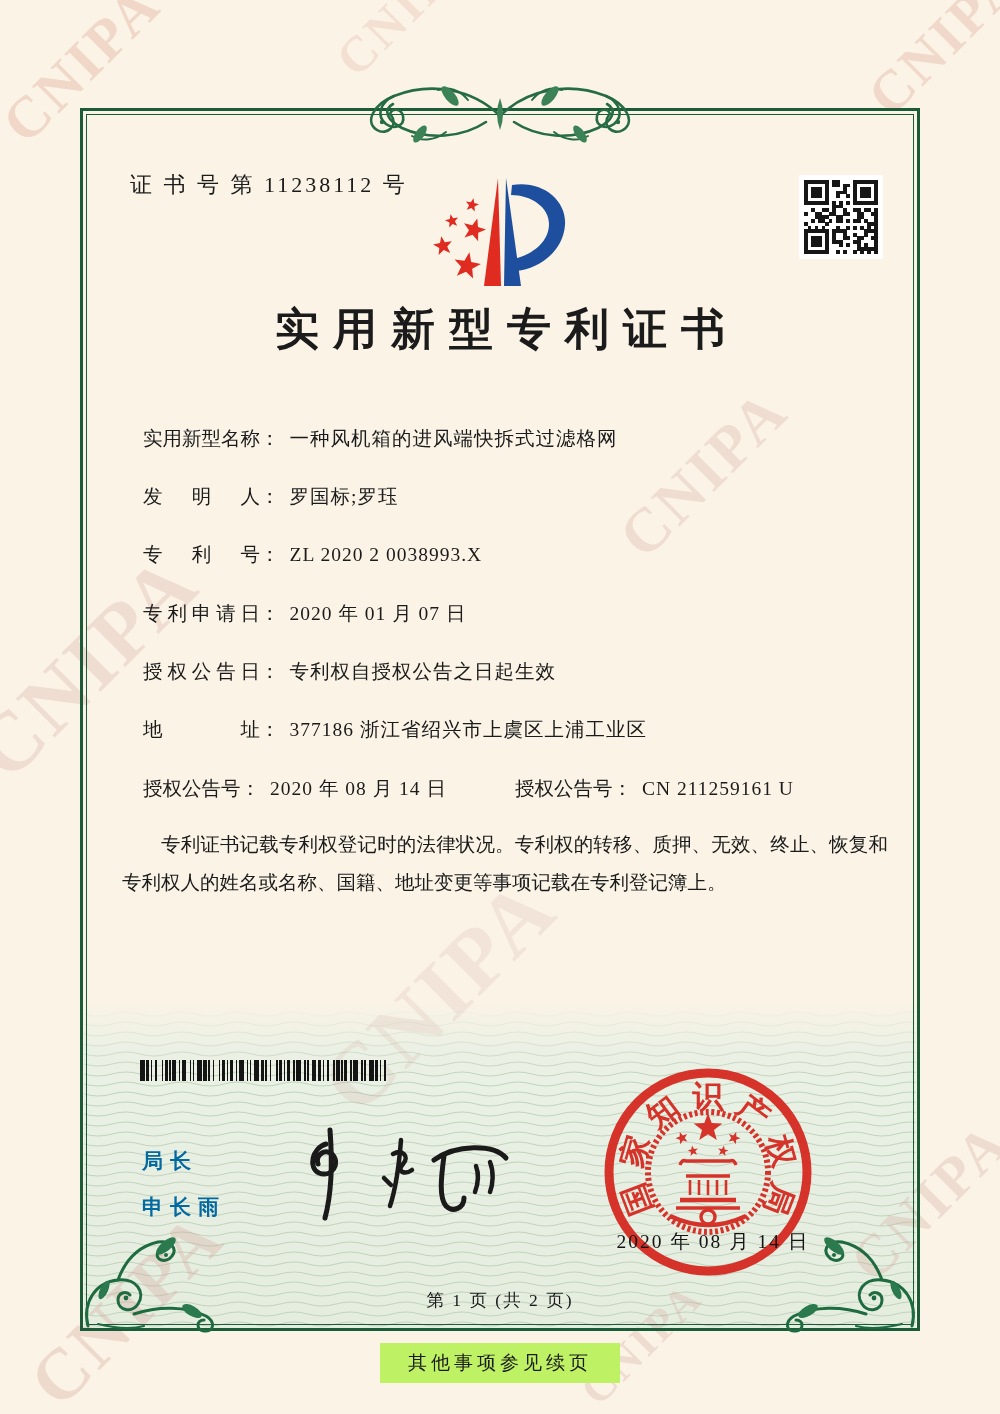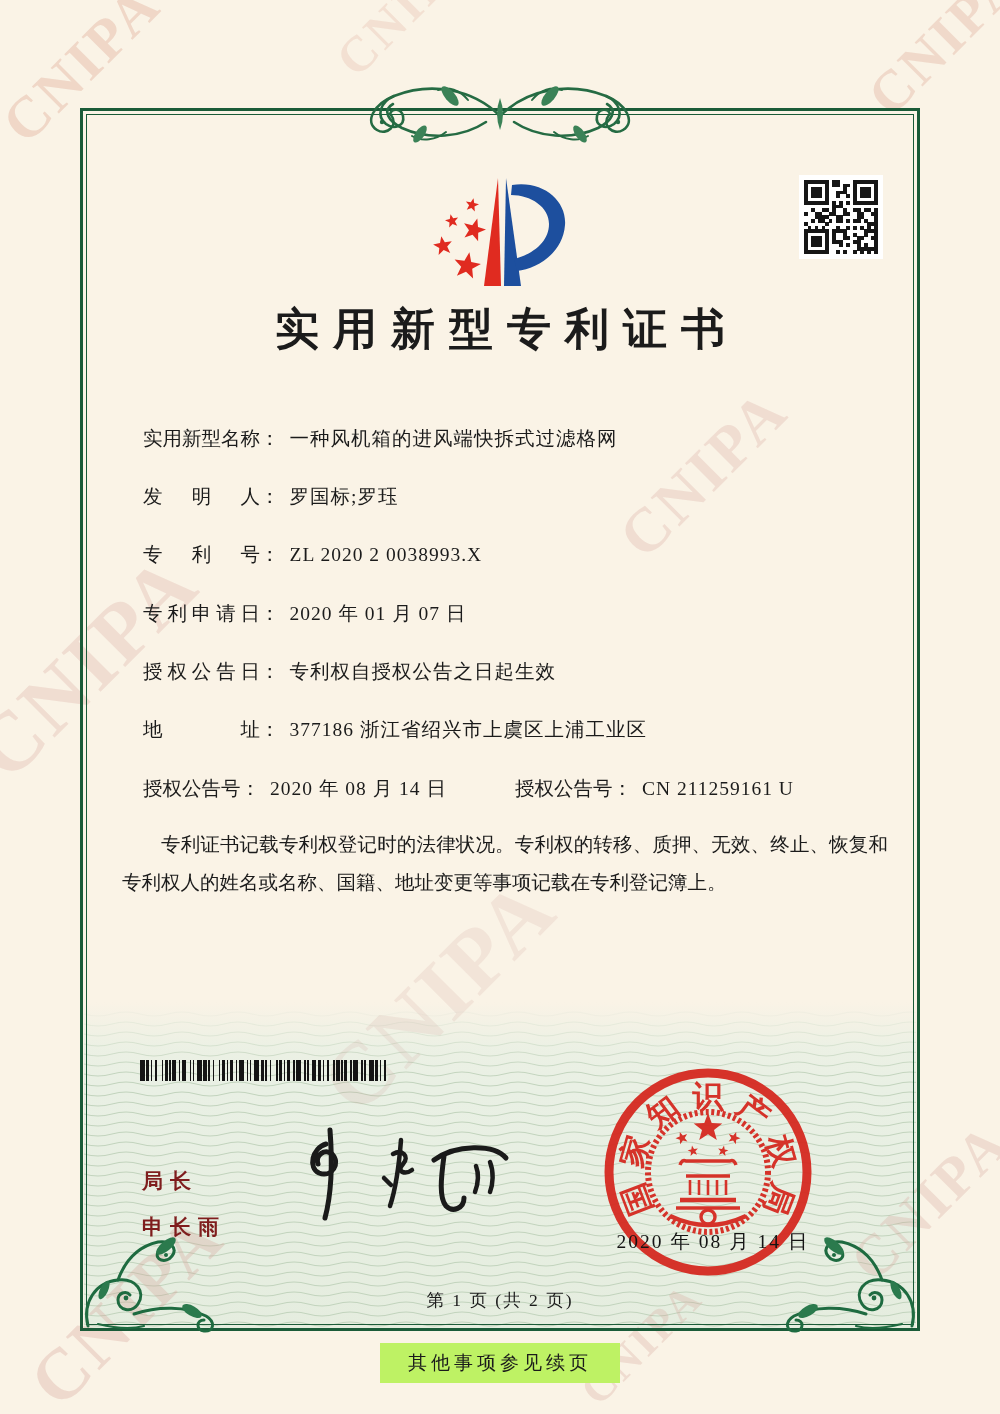--- a/index.html
+++ b/index.html
@@ -52,21 +52,21 @@
   
   .wave-zone{position:absolute;left:84px;top:1002px;width:832px;height:329px;z-index:0;
     background:linear-gradient(180deg,rgba(233,240,228,0) 0%,rgba(233,240,228,.85) 14%,#E9F0E4 26%,#E5EDDF 100%);}
   .wave-zone svg{position:absolute;left:0;top:0;}
   
   .barcode{position:absolute;left:140px;top:1060px;width:252px;height:21px;display:flex;
            z-index:2;background:transparent;}
   .barcode div{height:100%;}
   
   .signer{position:absolute;left:142px;z-index:2;font-family:"Liberation Sans","DejaVu Sans",sans-serif;
-          font-weight:600;font-size:21px;letter-spacing:7px;color:#7f1d1d;margin-top:20px;}
+          font-weight:600;font-size:21px;letter-spacing:7px;color:#0369a1;}
   .signer.t1{top:1147px;}
   .signer.t2{top:1193px;}
   .sig{position:absolute;left:296px;top:1118px;z-index:2;}
   
   .seal{position:absolute;left:600px;top:1064px;z-index:3;opacity:.94;}
   .seal-date{position:absolute;left:606px;top:1228px;width:214px;text-align:center;
              font-size:19.5px;letter-spacing:2px;z-index:4;color:#141414;}
   
   .pageinfo{position:absolute;left:0;right:0;top:1288px;text-align:center;font-size:17.5px;
             letter-spacing:2px;z-index:2;}
@@ -165,20 +165,21 @@
       <path d="M60,116 C84,108 112,108 132,118 C142,124 140,134 130,133 C122,132 122,122 130,122"></path>
       <path d="M24,126 C40,130 56,132 70,128" stroke-width="2.2"></path>
       <ellipse cx="92" cy="48" rx="5" ry="12" transform="rotate(50 92 48)" fill="#2B7A4D" stroke="none"></ellipse>
       <ellipse cx="118" cy="113" rx="5" ry="11" transform="rotate(-60 118 113)" fill="#2B7A4D" stroke="none"></ellipse>
       <ellipse cx="30" cy="92" rx="4" ry="10" transform="rotate(25 30 92)" fill="#2B7A4D" stroke="none"></ellipse>
       <circle cx="52" cy="100" r="2.4" fill="#1E6B40" stroke="none"></circle>
       <circle cx="92" cy="57" r="2" fill="#1E6B40" stroke="none"></circle>
     </g>
   </svg>
 
+  <div class="certno">证 书 号 第 11238112 号</div>
 
   <svg class="logo" width="140" height="118" viewBox="0 0 140 118">
     <g id="logo-stars" fill="#E02B20">
         <path d="M45.5,24.2L46.2,29.0L51.0,30.3L46.5,32.5L46.8,37.4L43.4,33.9L38.8,35.7L41.1,31.3L37.9,27.5L42.8,28.3Z"></path>
         <path d="M22.5,40.2L25.2,44.3L30.1,43.5L26.9,47.3L29.2,51.7L24.6,49.9L21.2,53.4L21.5,48.5L17.0,46.3L21.8,45.0Z"></path>
         <path d="M49.3,44.5L50.0,52.9L58.0,55.6L50.2,58.8L50.1,67.3L44.6,60.8L36.5,63.4L41.0,56.2L36.1,49.3L44.3,51.3Z"></path>
         <path d="M13.3,62.2L16.8,68.2L23.8,67.3L19.2,72.6L22.2,78.9L15.7,76.1L10.6,81.0L11.3,74.0L5.1,70.6L12.0,69.1Z"></path>
         <path d="M41.4,78.2L43.2,87.9L52.9,90.1L44.2,94.8L45.1,104.6L38.0,97.8L28.9,101.7L33.2,92.8L26.6,85.4L36.4,86.7Z"></path>
       </g>
     <polygon points="70,4 56,112 73,112" fill="#E02B20"></polygon>

